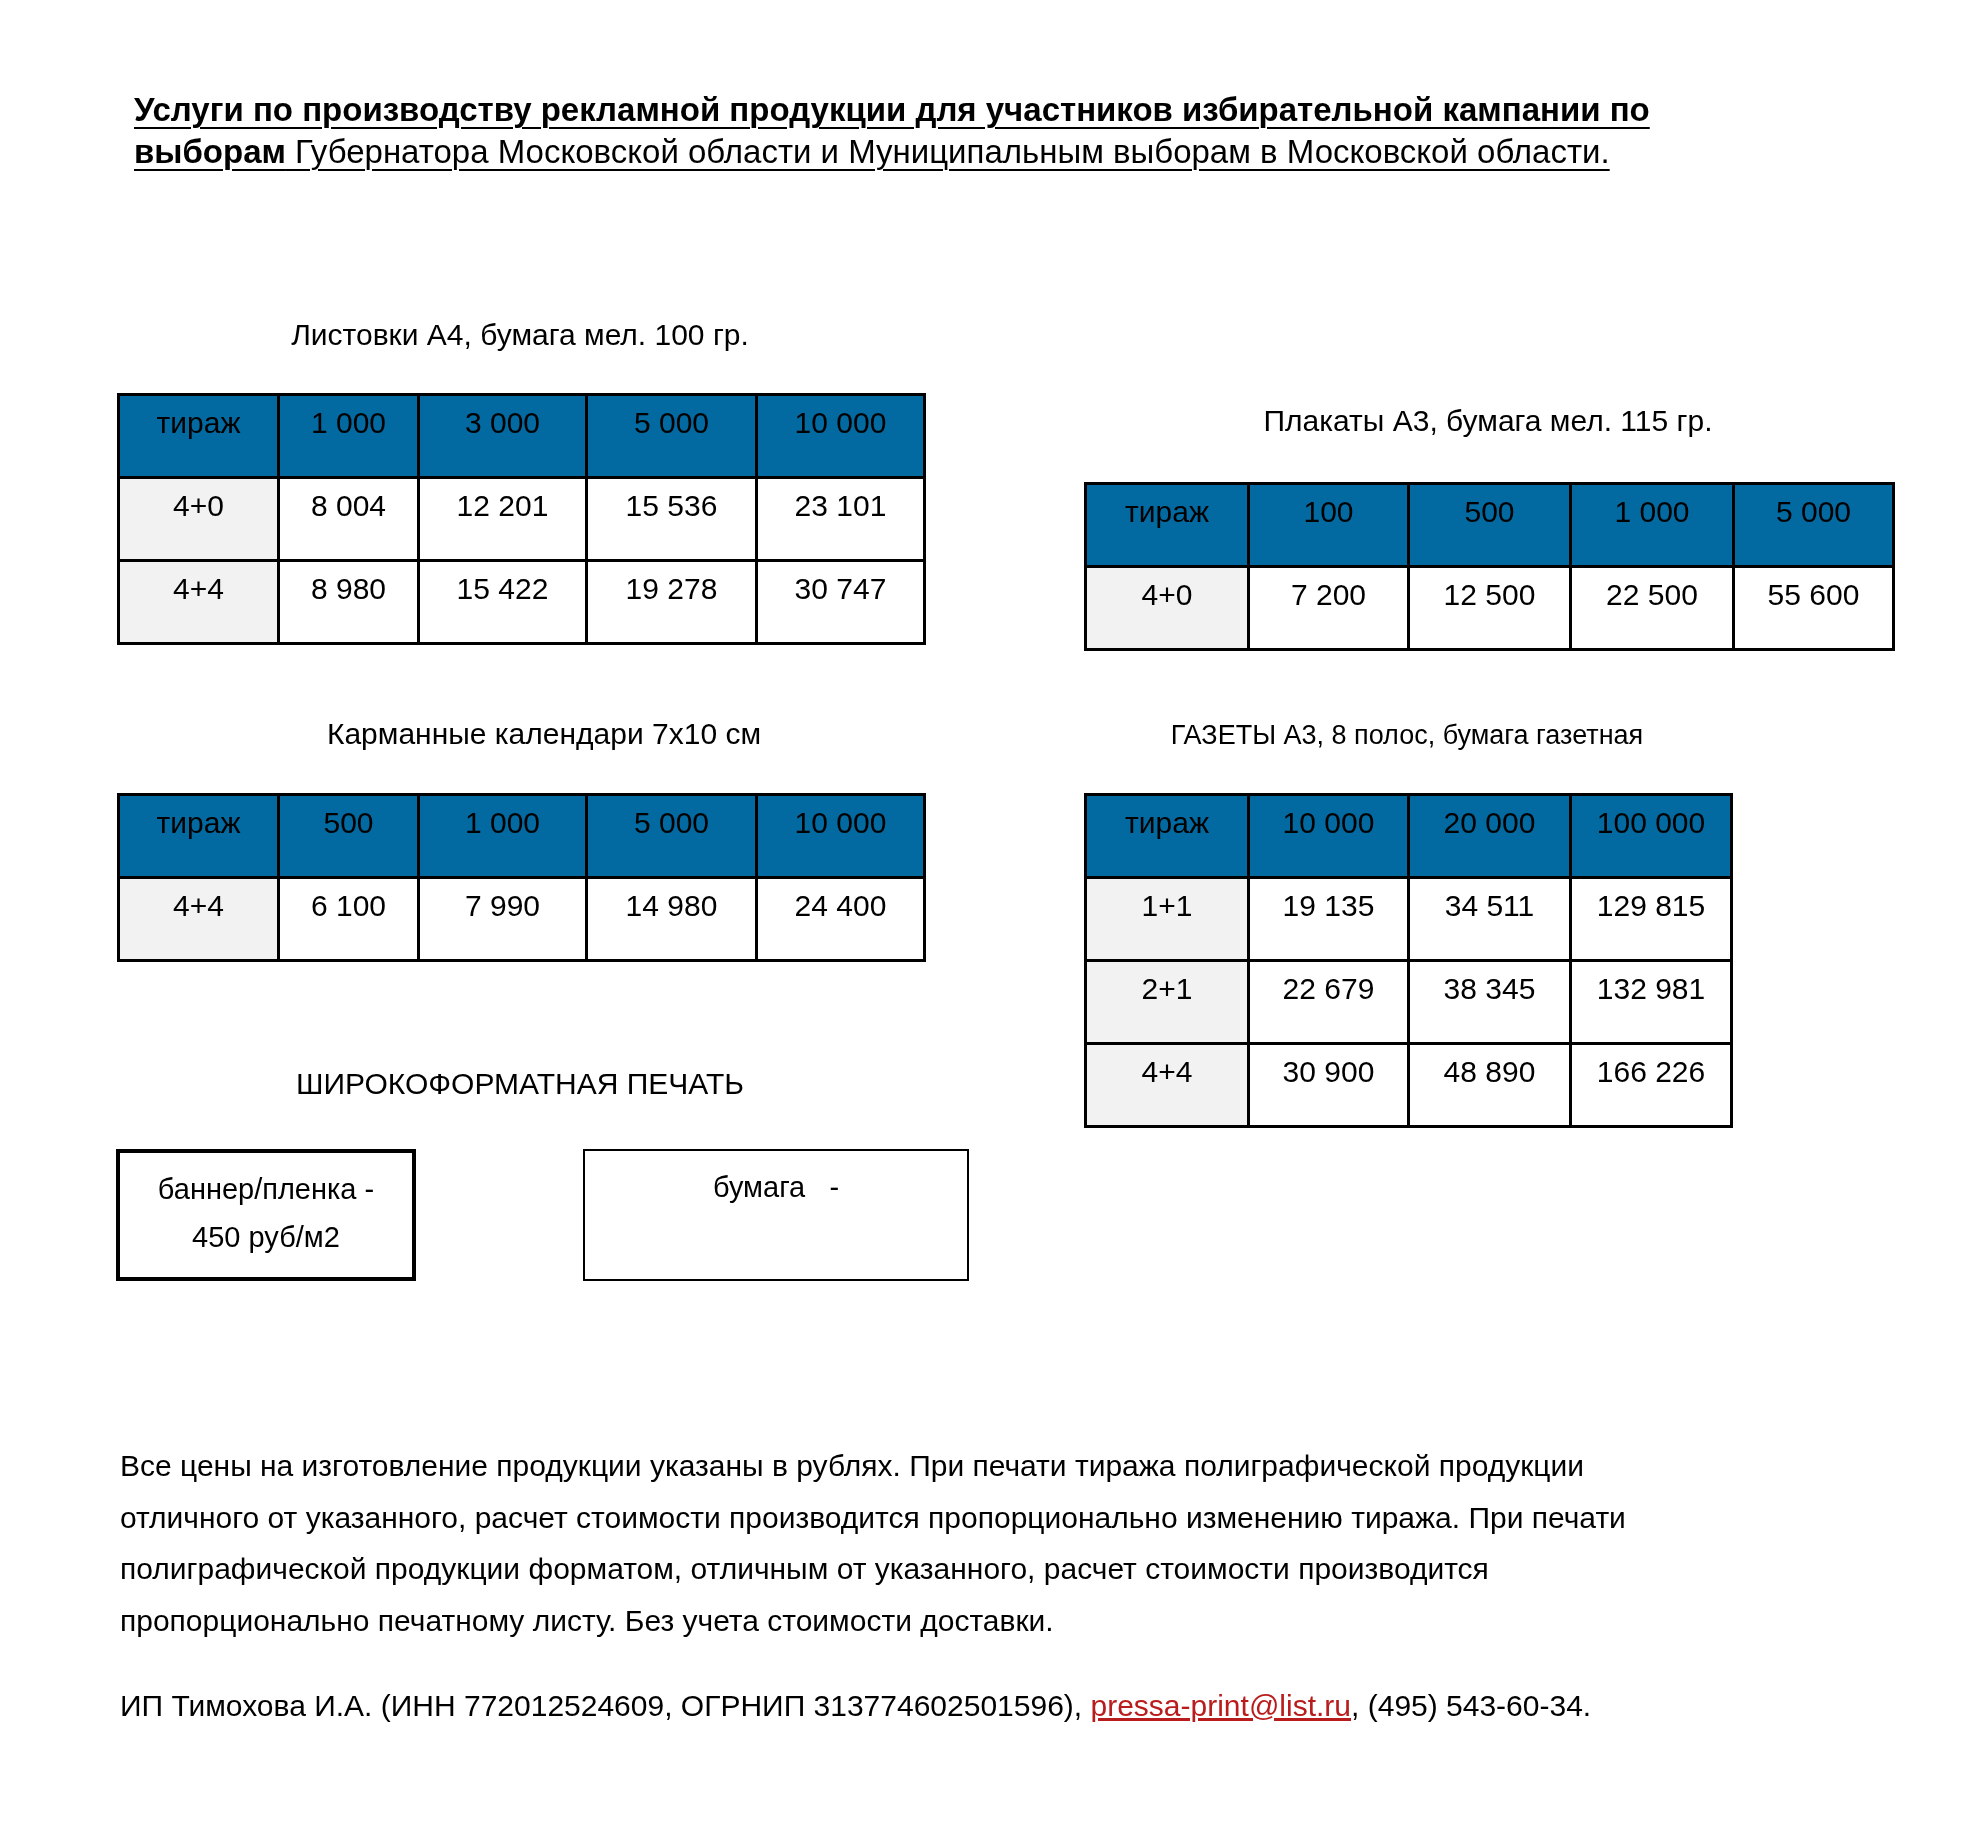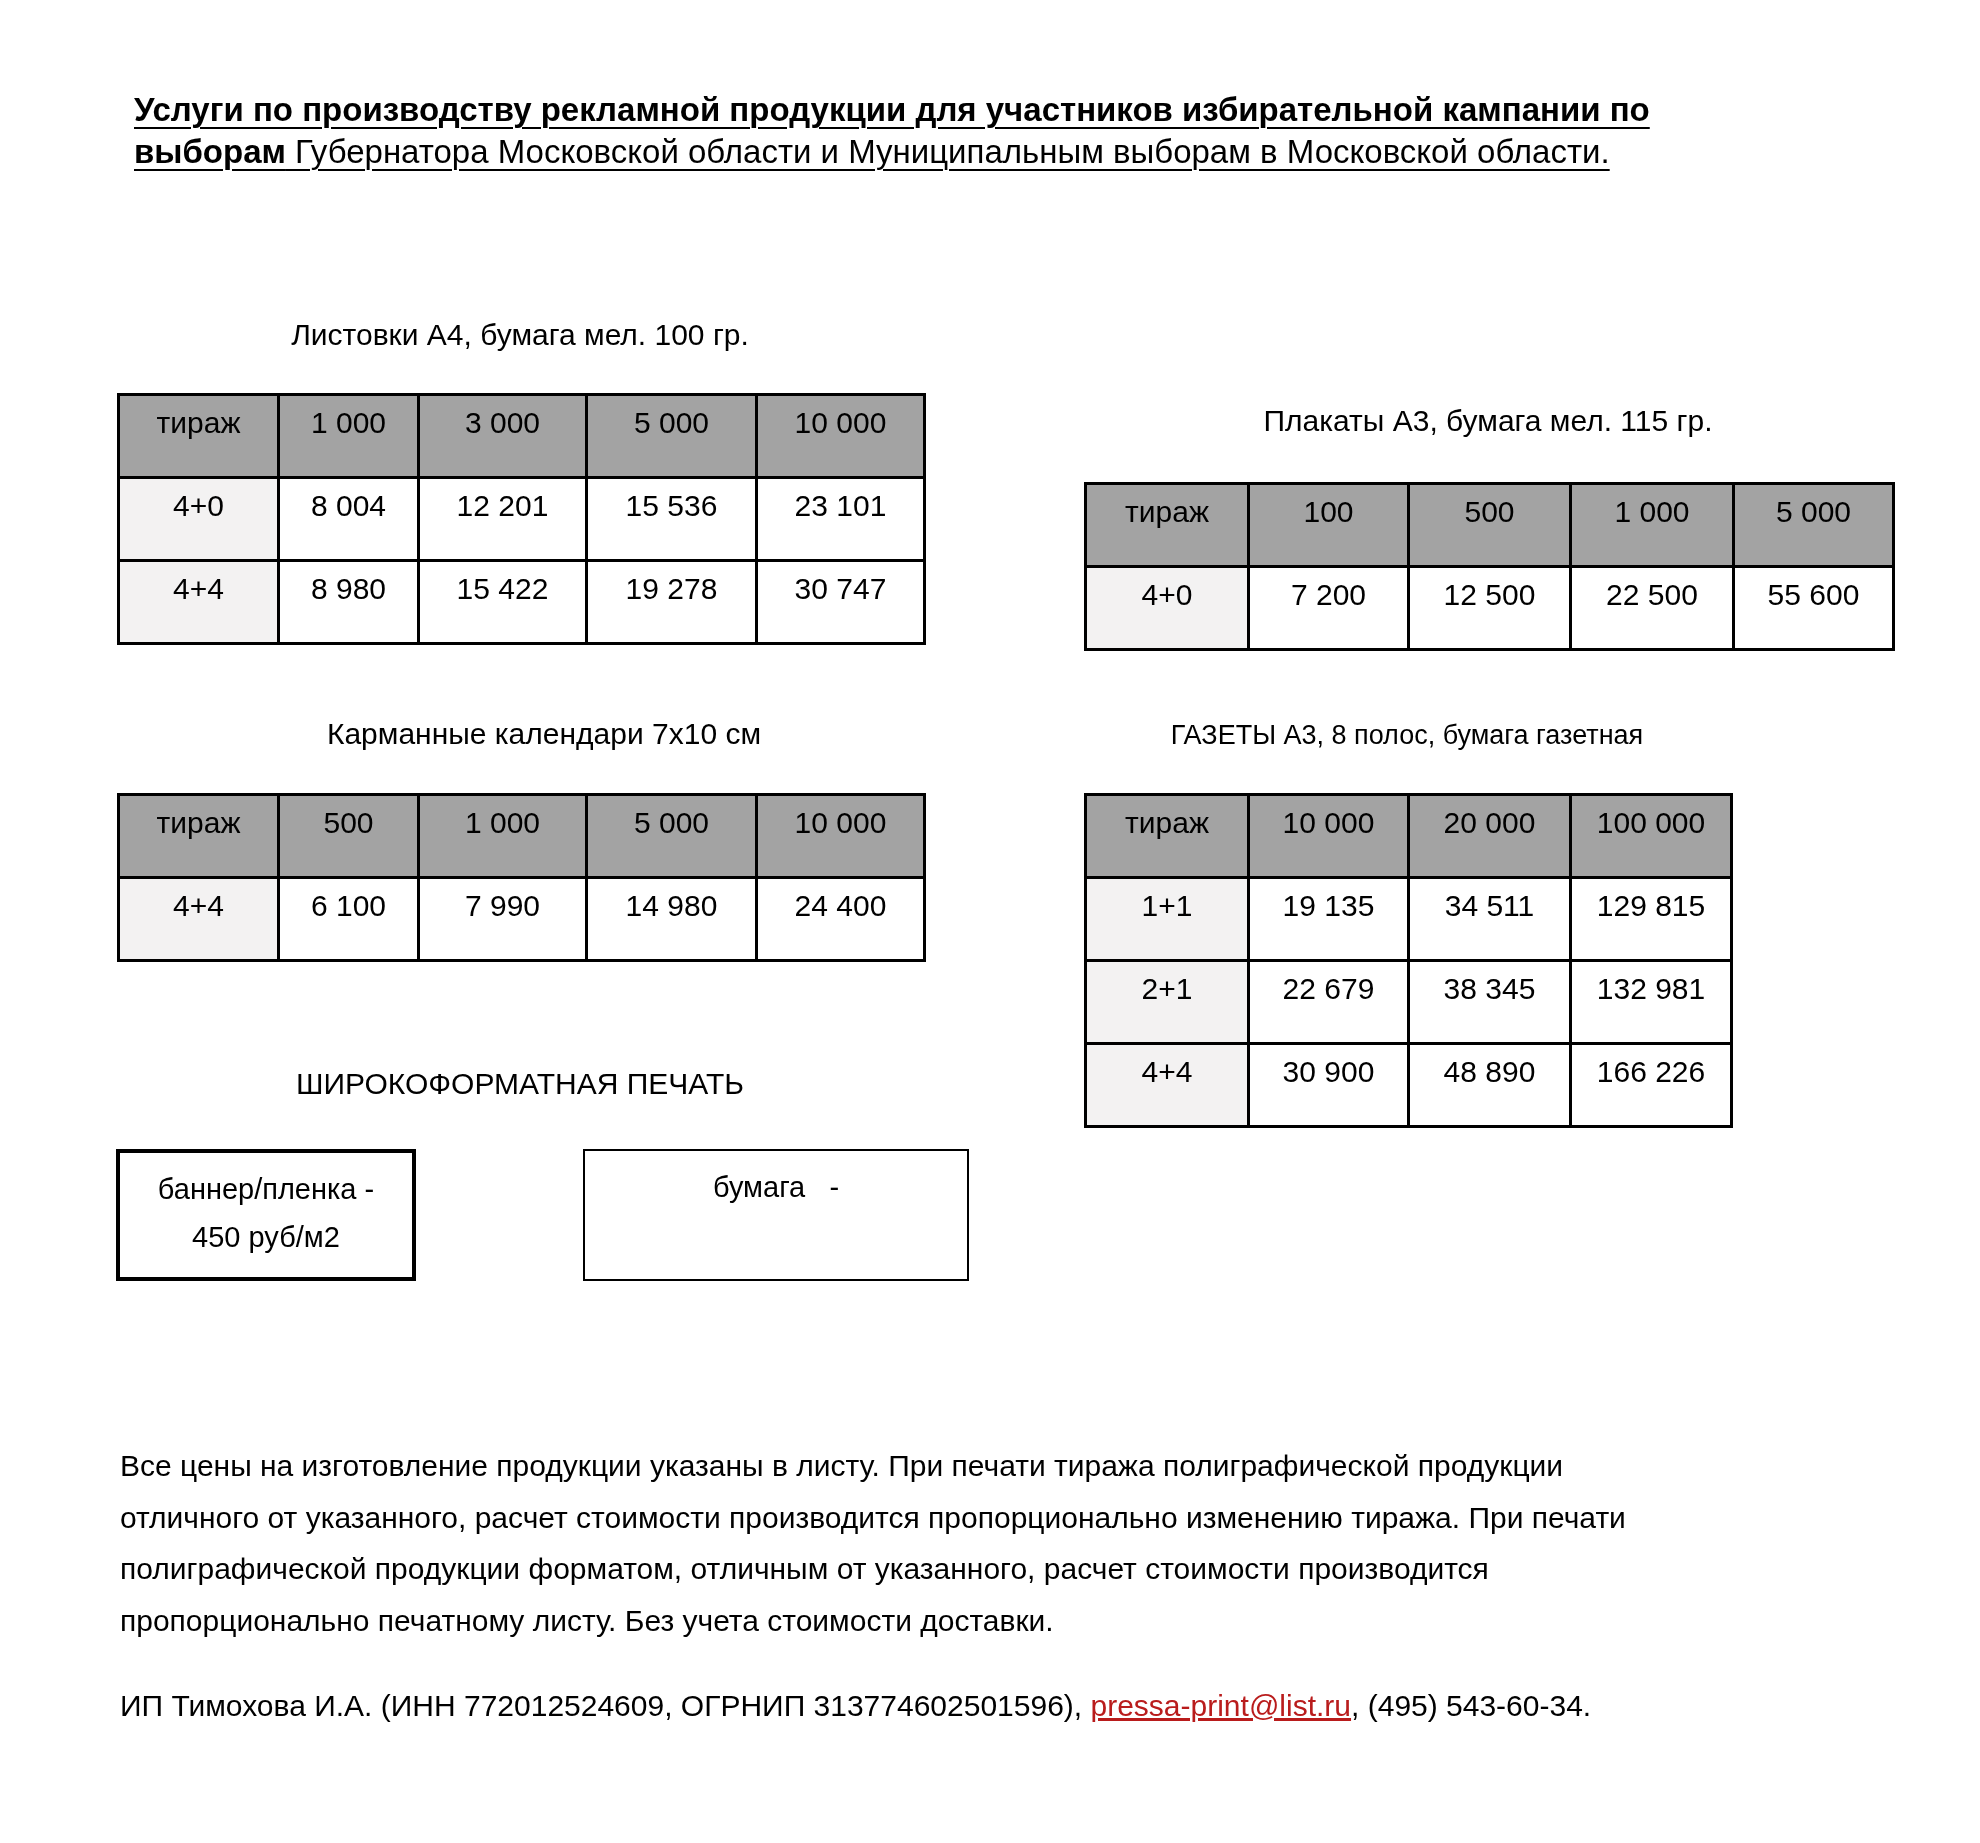--- a/index.html
+++ b/index.html
@@ -3,21 +3,21 @@
 <meta charset="utf-8">
 <style>
   html, body { margin:0; padding:0; background:#ffffff; }
   body { width:1980px; height:1844px; position:relative; overflow:hidden;
          font-family:"Liberation Sans", "DejaVu Sans", sans-serif; color:#000; }
   .title-line { position:absolute; left:134px; font-size:33px; white-space:nowrap; text-decoration:underline; text-underline-offset:6.4px; text-decoration-thickness:2.4px; }
   .b { font-weight:bold;margin-top:8px; }
   .sec-title { position:absolute; font-size:30px; white-space:nowrap; transform:translateX(-50%); }
   table.price { position:absolute; border-collapse:collapse; table-layout:fixed; }
   table.price td { border:3.2px solid #000; height:83px; font-size:30px; text-align:center; vertical-align:top; padding:9.6px 0 0 0; box-sizing:border-box; }
-  table.price tr.head td { background:#a3a3a3; }
+  table.price tr.head td { background:#0369a1; }
   table.price td.rowhead { background:#f3f2f2; }
   .box { position:absolute; box-sizing:border-box; text-align:center; font-size:29px; line-height:48px; padding-top:12px; }
   .box1 { border:4px solid #000; }
   .box2 { border:2.4px solid #000; }
   .para { position:absolute; left:120px; font-size:30px; white-space:nowrap; }
   a.mail { color:#b91c1c; }
 </style>
 </head>
 <body>
 
@@ -150,19 +150,19 @@
 
 <div class="sec-title" style="left:520px; top:1067px;">ШИРОКОФОРМАТНАЯ ПЕЧАТЬ</div>
 <div class="box box1" style="left:116px; top:1149px; width:300px; height:132px;">
   <div>баннер/пленка -</div>
   <div>450 руб/м2</div>
 </div>
 <div class="box box2" style="left:583px; top:1149px; width:386px; height:132px;">
   <div style="white-space:pre;">бумага   -</div>
 </div>
 
-<div class="para" style="top:1449px;">Все цены на изготовление продукции указаны в листу. При печати тиража полиграфической продукции</div>
+<div class="para" style="top:1449px;">Все цены на изготовление продукции указаны в рублях. При печати тиража полиграфической продукции</div>
 <div class="para" style="top:1501px;">отличного от указанного, расчет стоимости производится пропорционально изменению тиража. При печати</div>
 <div class="para" style="top:1552px;">полиграфической продукции форматом, отличным от указанного, расчет стоимости производится</div>
 <div class="para" style="top:1604px;">пропорционально печатному листу. Без учета стоимости доставки.</div>
 
 <div class="para" style="top:1689px;"><span>ИП Тимохова И.А. (ИНН 772012524609, ОГРНИП 313774602501596), </span><a class="mail" href="#">pressa-print@list.ru</a><span>, (495) 543-60-34.</span></div>
 
 
 </body></html>

